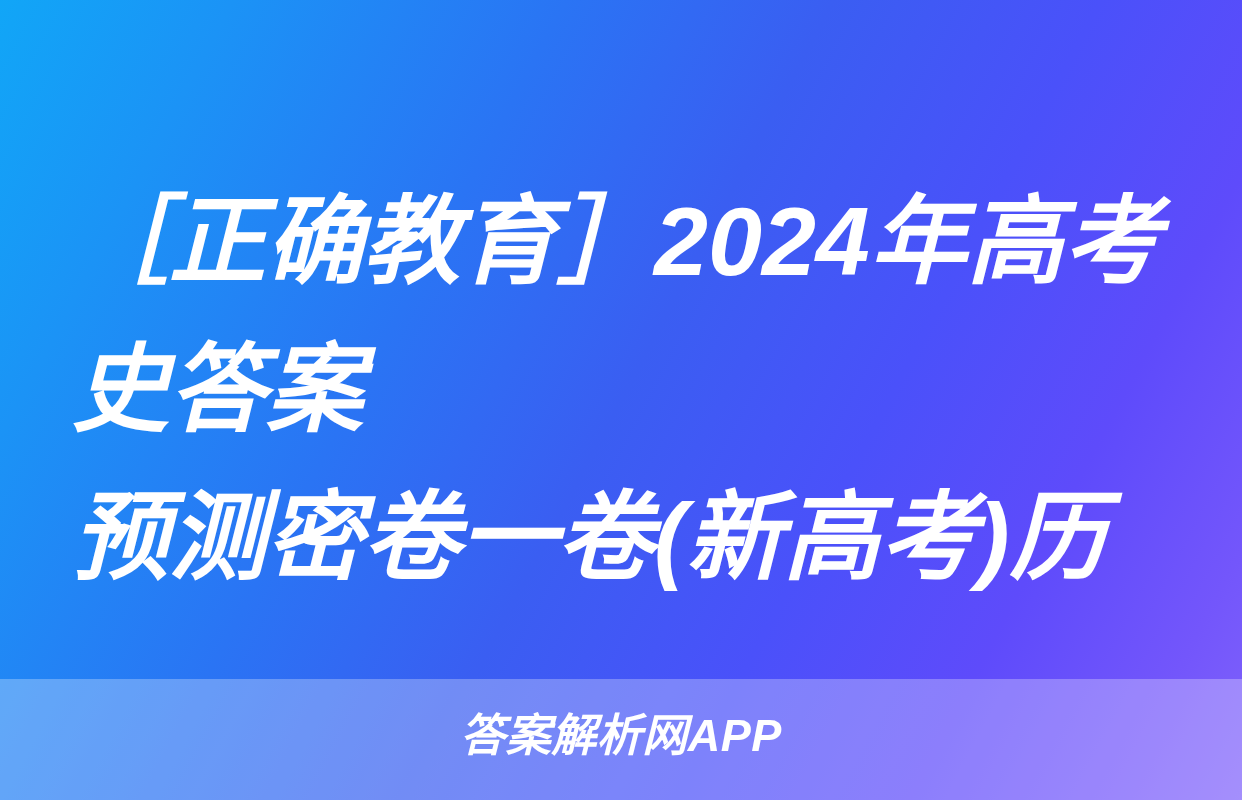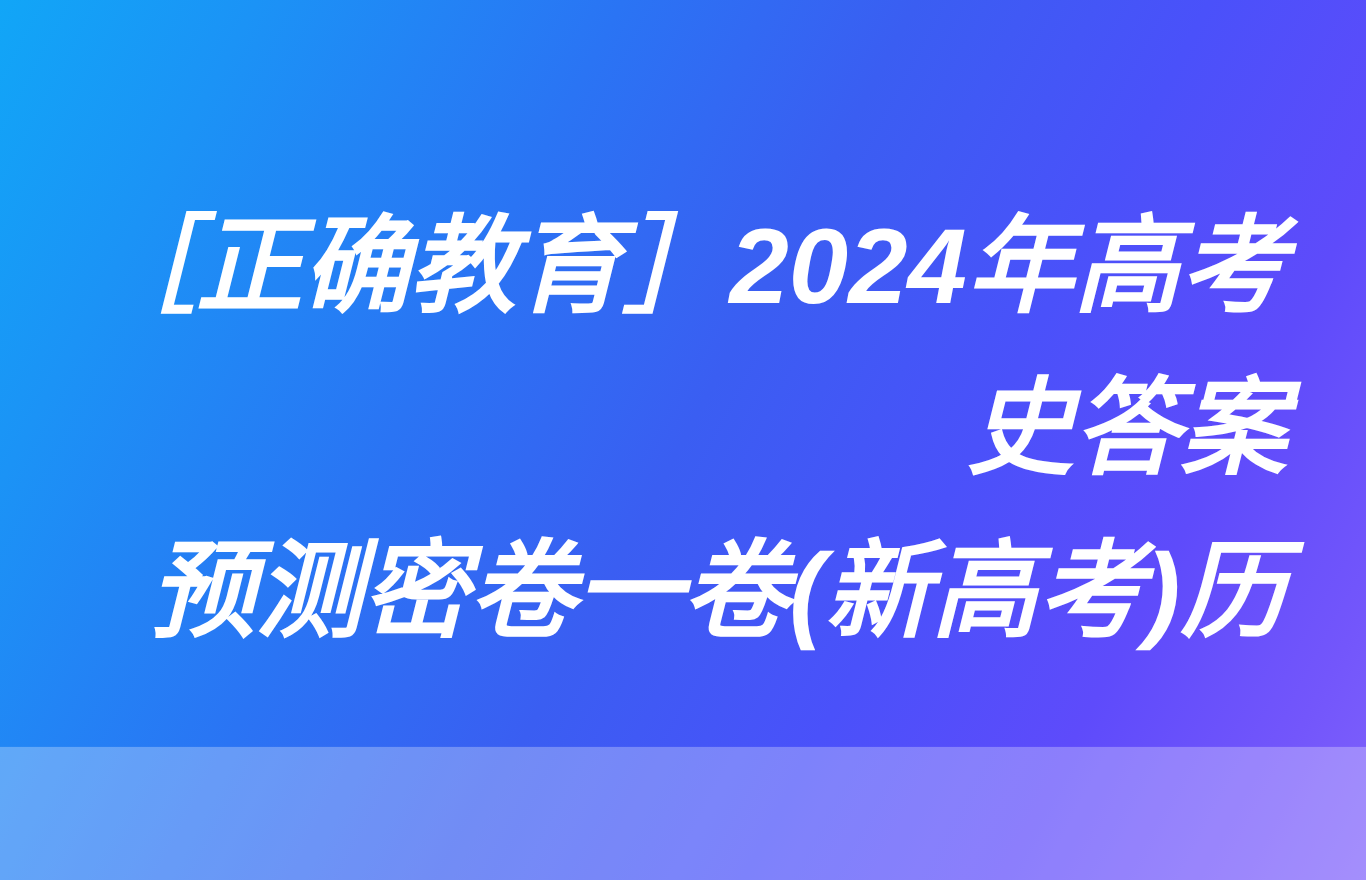--- a/index.html
+++ b/index.html
@@ -28,21 +28,21 @@
   }
 
   
   .title-block {
     position: absolute;
     left: 0;
     right: 0;
     top: 168px;
     padding: 0 72px;
     box-sizing: border-box;
-    text-align: right;
+    text-align: left;
     z-index: 3;
   }
 
   .title-line {
     display: block;
     color: #ffffff;
     font-size: 97px;
     line-height: 148px;
     font-weight: 700;
     font-style: italic;
@@ -91,14 +91,17 @@
 <div class="canvas">
 
   <div class="title-block">
     <span class="title-line">［正确教育］2024年高考</span>
     <span class="title-line">史答案</span>
     <span class="title-line">预测密卷一卷(新高考)历</span>
   </div>
 
   <div class="bottom-band"></div>
 
+  <div class="watermark">
+    <span class="watermark-text">答案解析网APP</span>
+  </div>
 
 </div>
 
 </body></html>

